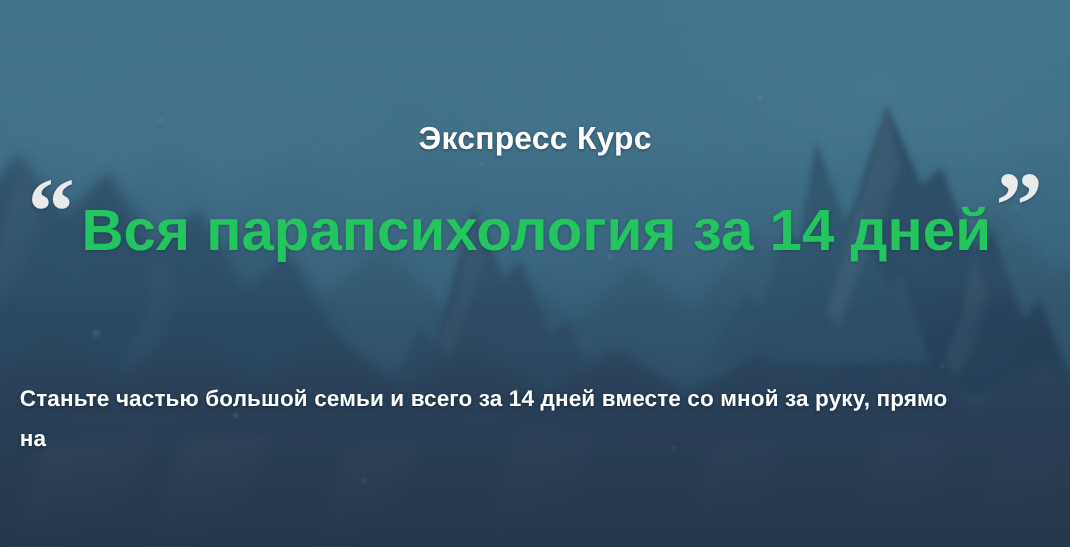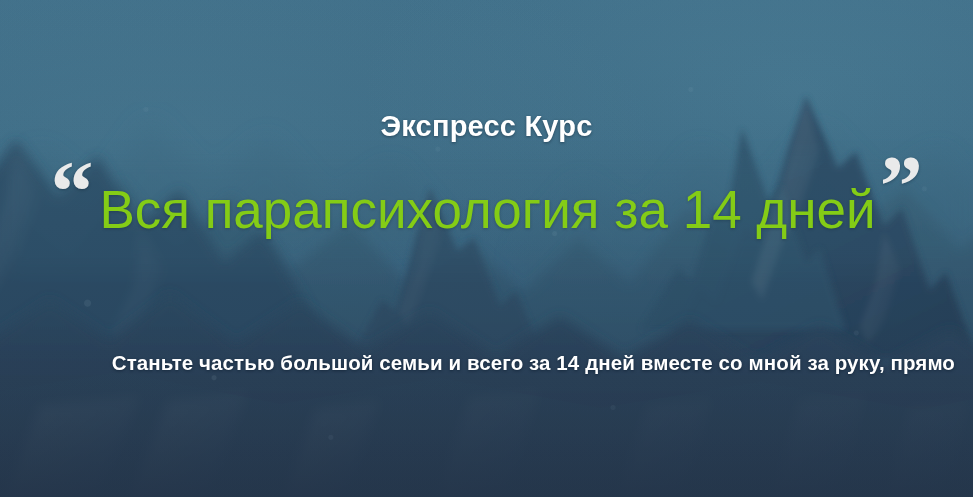--- a/index.html
+++ b/index.html
@@ -98,35 +98,35 @@
     font-size:86px;
     font-weight:700;
     line-height:.84;
     user-select:none;
     text-shadow:0 1px 3px rgba(10,25,40,.35);
   }
   .quote-open  { margin-right:6px;  margin-top:-4px; }
   .quote-close { margin-left:4px;   margin-top:-10px; }
 
   .headline {
-    color:#84cc16;
+    color:#22c55e;
     font-size:53px;
-    font-weight:400;
+    font-weight:700;
     line-height:1.06;
     white-space:nowrap;
     margin-top:22px;
     text-shadow:0 1px 3px rgba(10,25,40,.28);
   }
 
   .subcopy {
     position:absolute;
     left:0; right:0;
     top:345px;
     padding:0 18px;
-    text-align:right;
+    text-align:left;
     color:#ffffff;
     font-size:20.5px;
     font-weight:700;
     line-height:1.78;
     letter-spacing:.1px;
     text-shadow:0 1px 3px rgba(8,22,38,.55);
   }
   .subcopy .sub-line { display:block; }
 </style>
 </head>
@@ -279,16 +279,17 @@
     <div class="headline-row">
       <span class="quote-mark quote-open">“</span>
 
       <h1 class="headline">Вся парапсихология за 14 дней</h1>
 
       <span class="quote-mark quote-close">”</span>
     </div>
 
     <p class="subcopy">
       <span class="sub-line">Станьте частью большой семьи и всего за 14 дней вместе со мной за руку, прямо</span>
+      <span class="sub-line">на</span>
     </p>
 
   </div>
 </div>
 
 </body></html>

